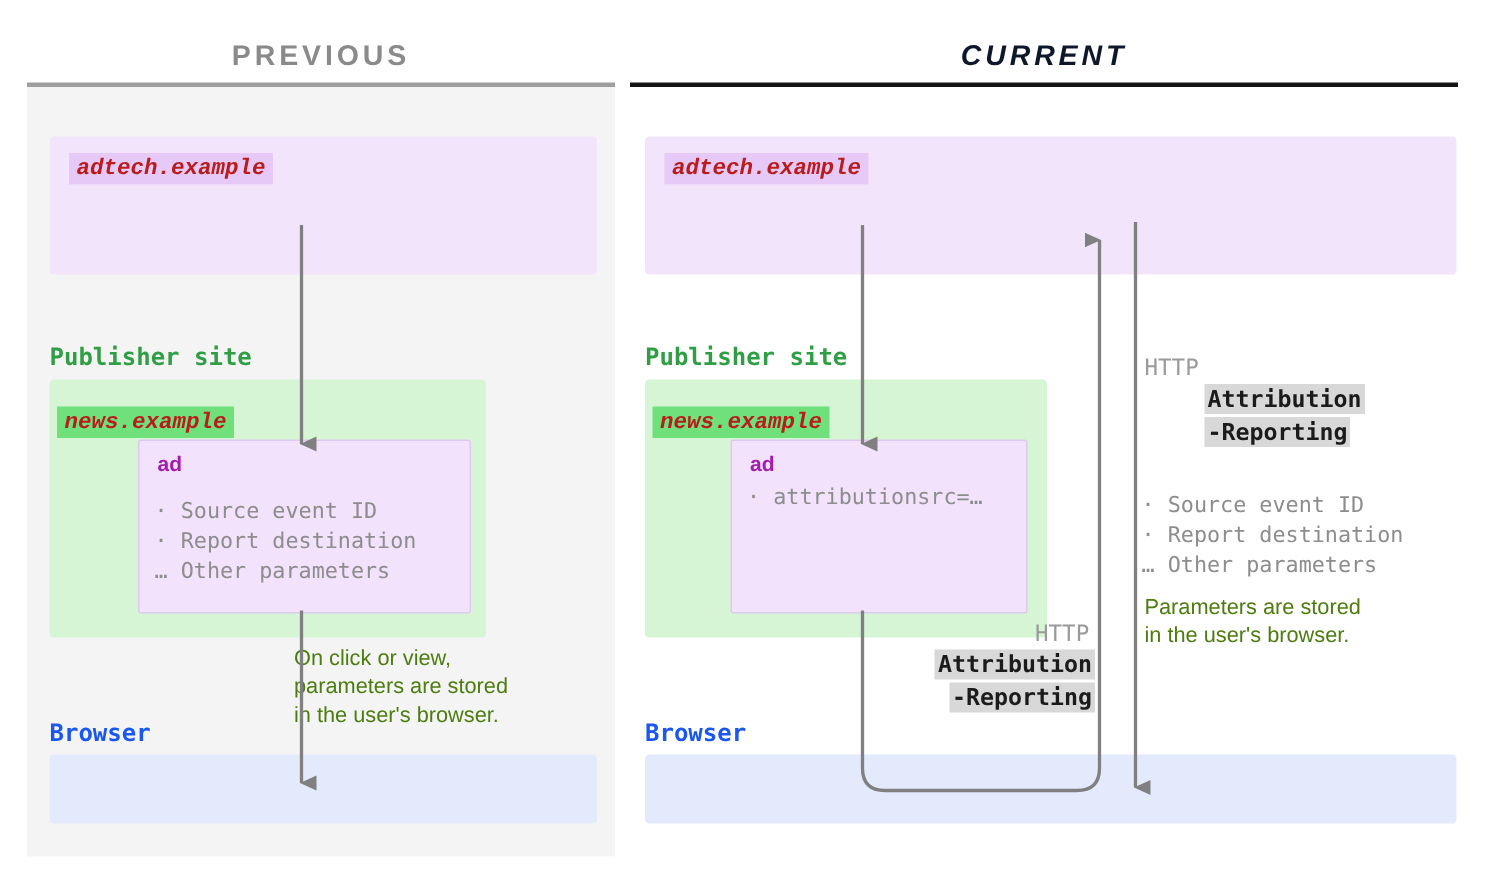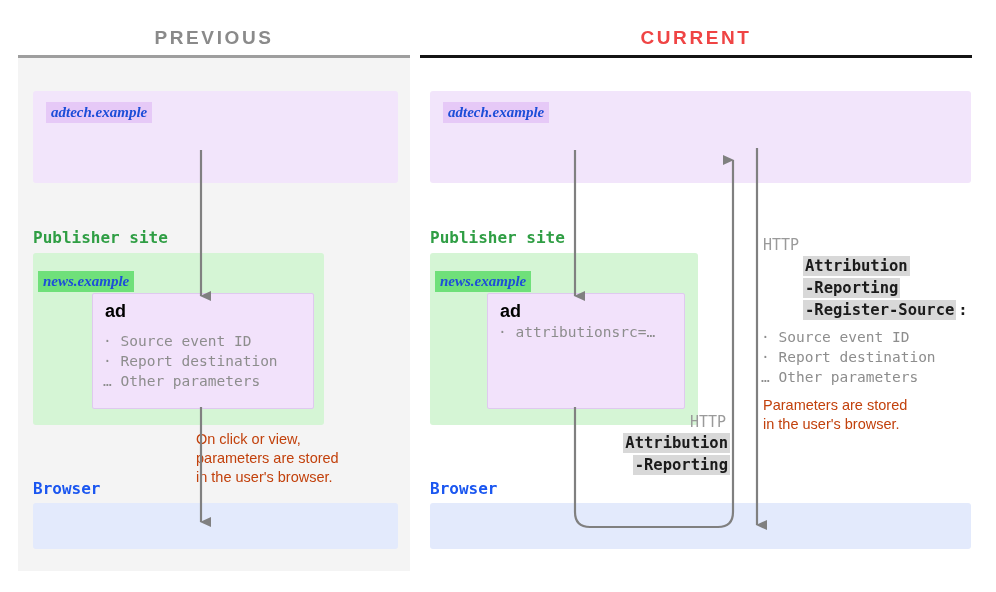--- a/index.html
+++ b/index.html
@@ -14,21 +14,21 @@
 
   
   .col-title{
     position:absolute;
     text-align:center;
     font-weight:bold;
     font-size:19px;
     letter-spacing:2.6px;
   }
   #title-prev{left:18px;top:27px;width:392px;color:#8a8a8a;}
-  #title-curr{left:420px;top:27px;width:552px;color:#ef4444;}
+  #title-curr{left:420px;top:27px;width:552px;color:#0f172a;font-style:italic;}
 
   .col-rule{position:absolute;}
   #rule-prev{left:18px;top:55px;width:392px;height:3px;background:#9e9e9e;}
   #rule-curr{left:420px;top:55px;width:552px;height:4px;background:#141414;}
 
   
   #panel-prev-bg{
     position:absolute;left:18px;top:58px;width:392px;height:513px;
     background:#f4f4f4;
   }
@@ -40,65 +40,65 @@
   
   .block{position:absolute;border-radius:3px;}
   .adtech-block{background:#f2e5fb;}
   .pub-block{background:#d5f5d5;}
   .browser-block{background:#e3eafc;}
   .ad-block{background:#f2e2fb;border:1px solid #dfc9ef;border-radius:2px;}
 
   
   .chip{
     position:absolute;
-    font-family:Liberation Serif, serif;
+    font-family:Liberation Mono, monospace;
     font-style:italic;
     font-weight:bold;
     font-size:15px;
     padding:2px 5px;
     white-space:nowrap;
-    color:#1d4ed8;
+    color:#b91c1c;
   }
   .chip-adtech{background:#e6c9f7;}
   .chip-news{background:#6fe07a;margin-top:11px;}
 
   .sec-label{
     position:absolute;
     font-family:"DejaVu Sans Mono", monospace;
     font-weight:bold;
     font-size:16px;
     white-space:nowrap;
   }
   .sec-pub{color:#2f9e44;}
   .sec-browser{color:#1a56f0;}
 
   
   .ad-title{
     position:absolute;
     font-family:"Liberation Sans", sans-serif;
     font-weight:bold;
-    font-size:18px;
-    color:#000000;
+    font-size:14px;
+    color:#a21caf;
   }
   .ad-list{
     position:absolute;
     font-family:"DejaVu Sans Mono", monospace;
     font-size:14.5px;
     line-height:20px;
     color:#8d8d8d;
     white-space:pre;
   }
 
   
   .caption{
     position:absolute;
     font-family:"Liberation Sans", sans-serif;
     font-size:14.5px;
     line-height:19px;
-    color:#c2410c;
+    color:#4d7c0f;
     white-space:pre-line;
   }
 
   
   .http-word{
     position:absolute;
     font-family:"DejaVu Sans Mono", monospace;
     font-size:15px;
     color:#9a9a9a;
     white-space:nowrap;
@@ -182,23 +182,20 @@
   <div class="hdr-line hdr-right" style="left:530px;top:456px;width:200px;">
     <span class="hl">-Reporting</span>
   </div>
 
   <div class="http-word" style="left:763px;top:236px;">HTTP</div>
   <div class="hdr-line" style="left:761px;top:257px;">
     <span class="hl">Attribution</span>
   </div>
   <div class="hdr-line" style="left:761px;top:279px;">
     <span class="hl">-Reporting</span>
-  </div>
-  <div class="hdr-line" style="left:761px;top:301px;">
-    <span class="hl">-Register-Source</span><span class="plain">:</span>
   </div>
   <div class="param-list" style="left:761px;top:327px;">· Source event ID
 · Report destination
 … Other parameters</div>
 
   <div class="caption" style="left:763px;top:396px;width:210px;">Parameters are stored
 in the user's browser.</div>
 
   <svg class="wires" viewBox="0 0 996 592">
     <defs>

